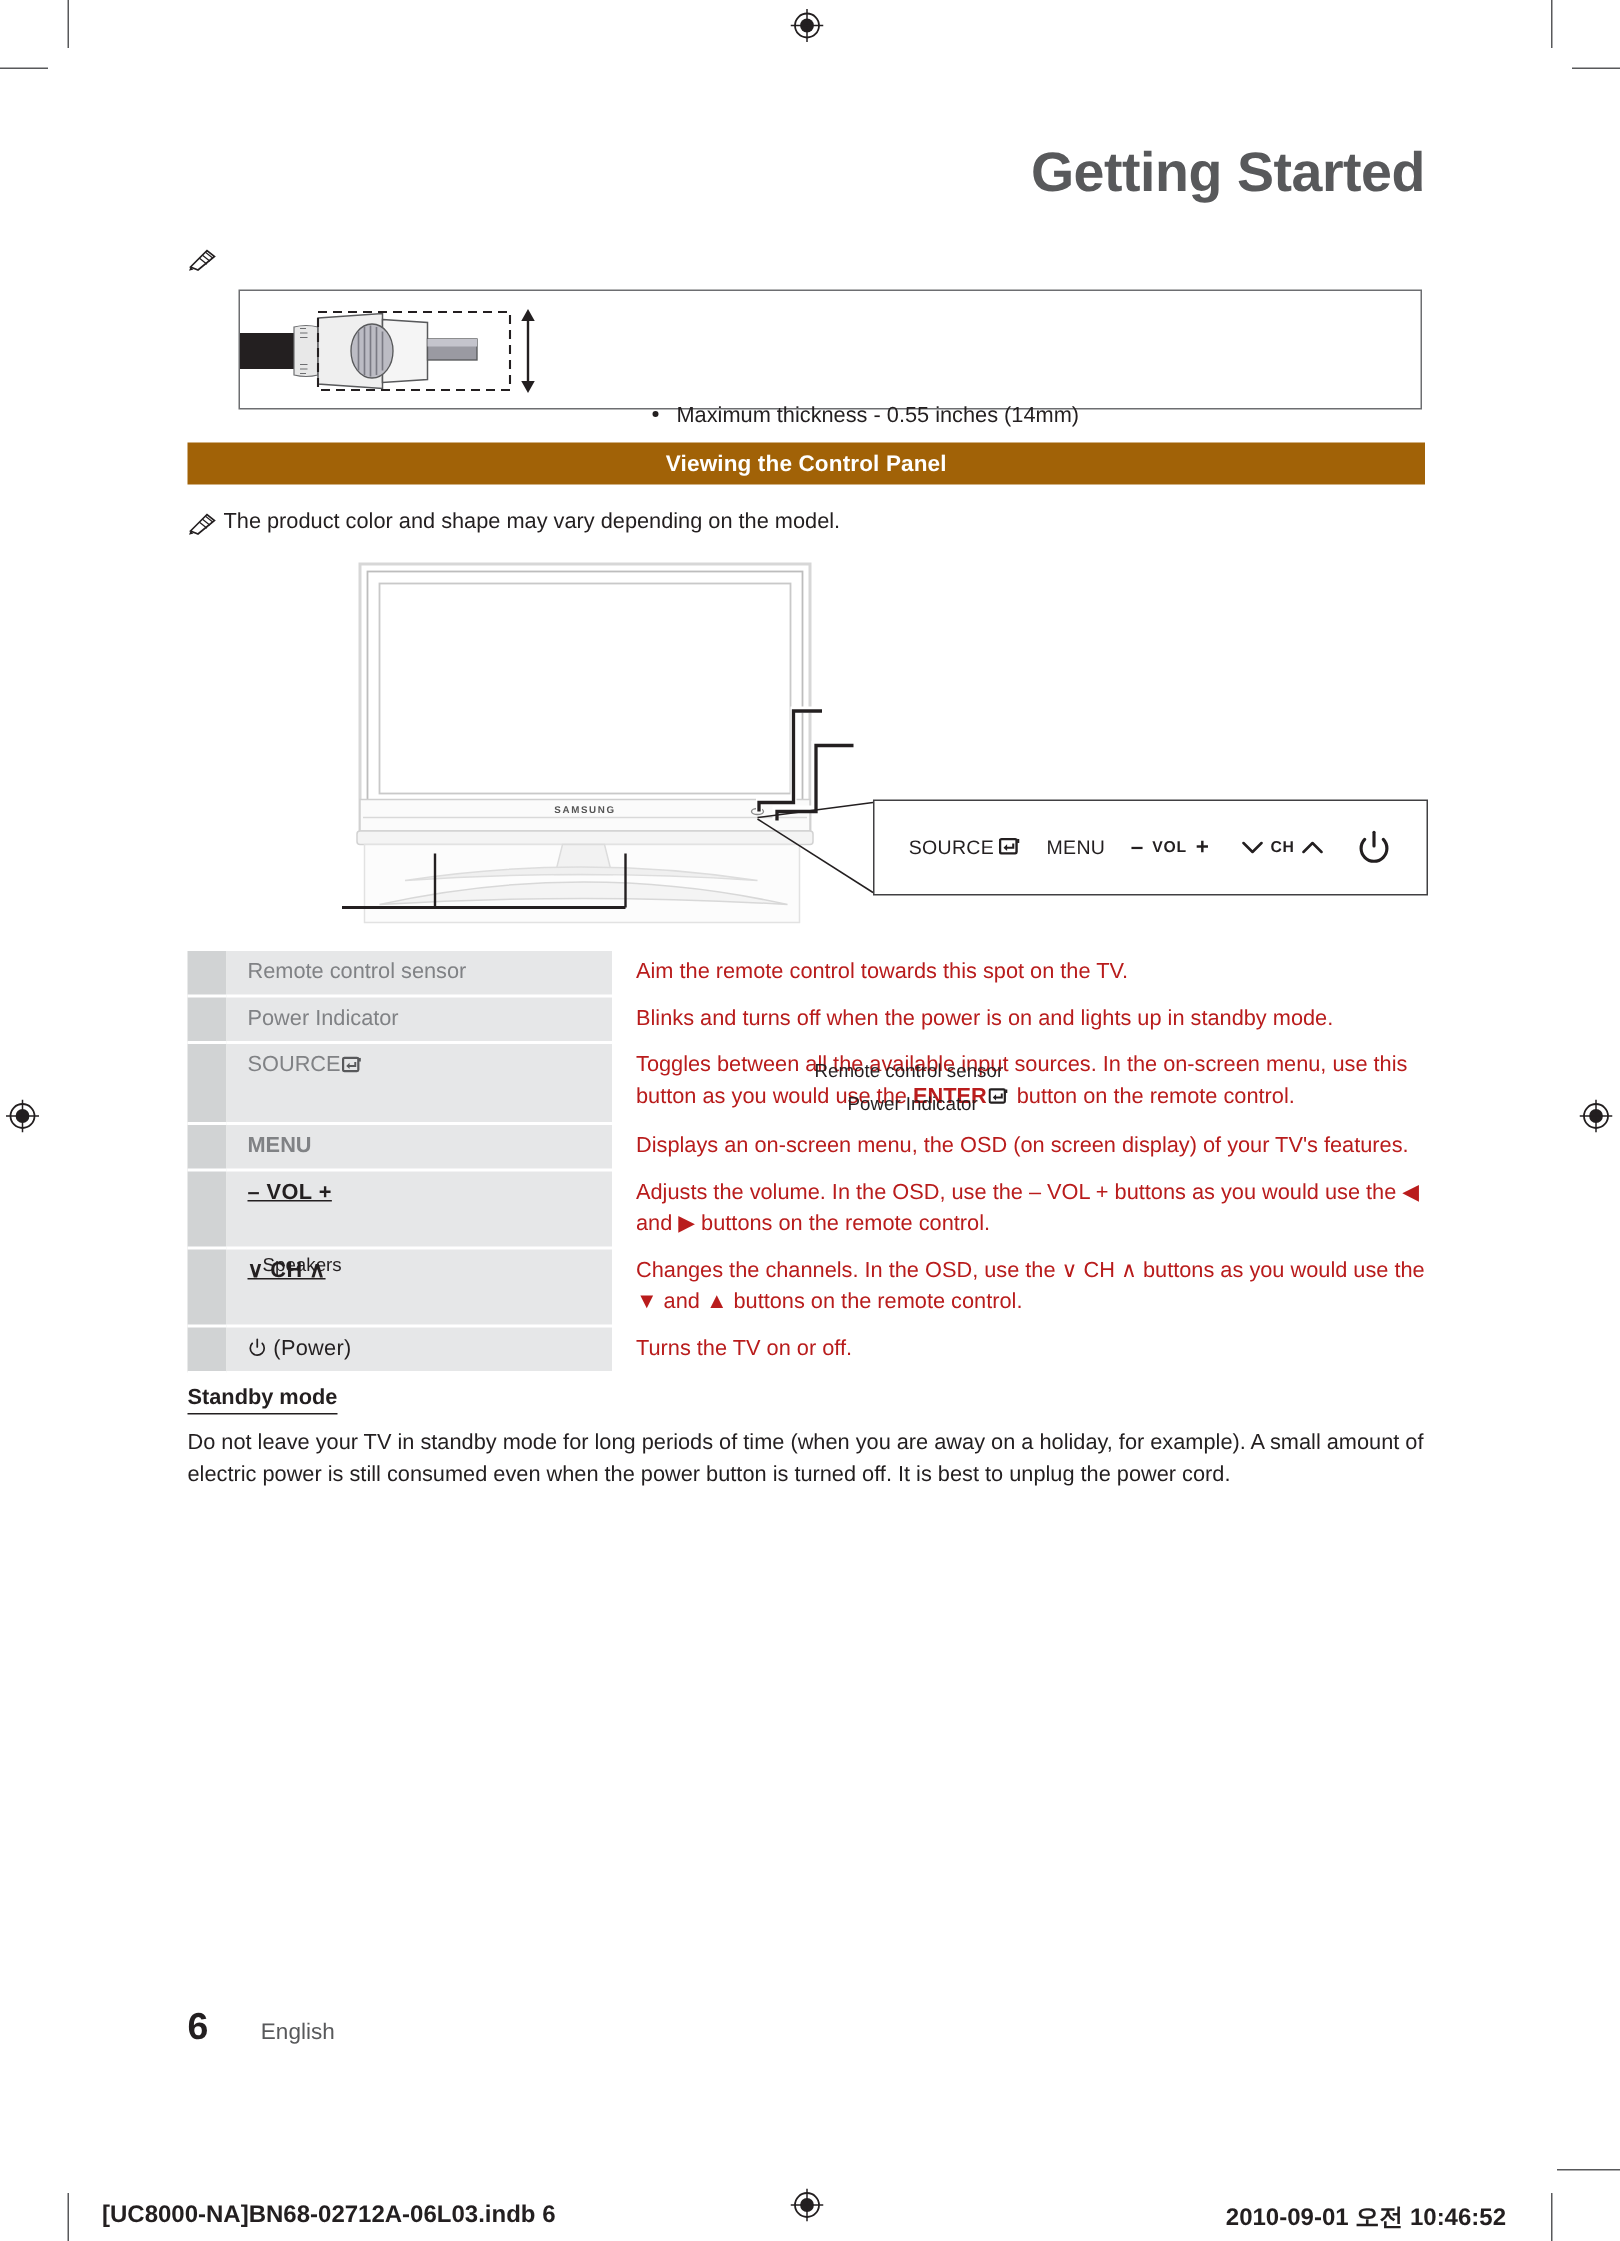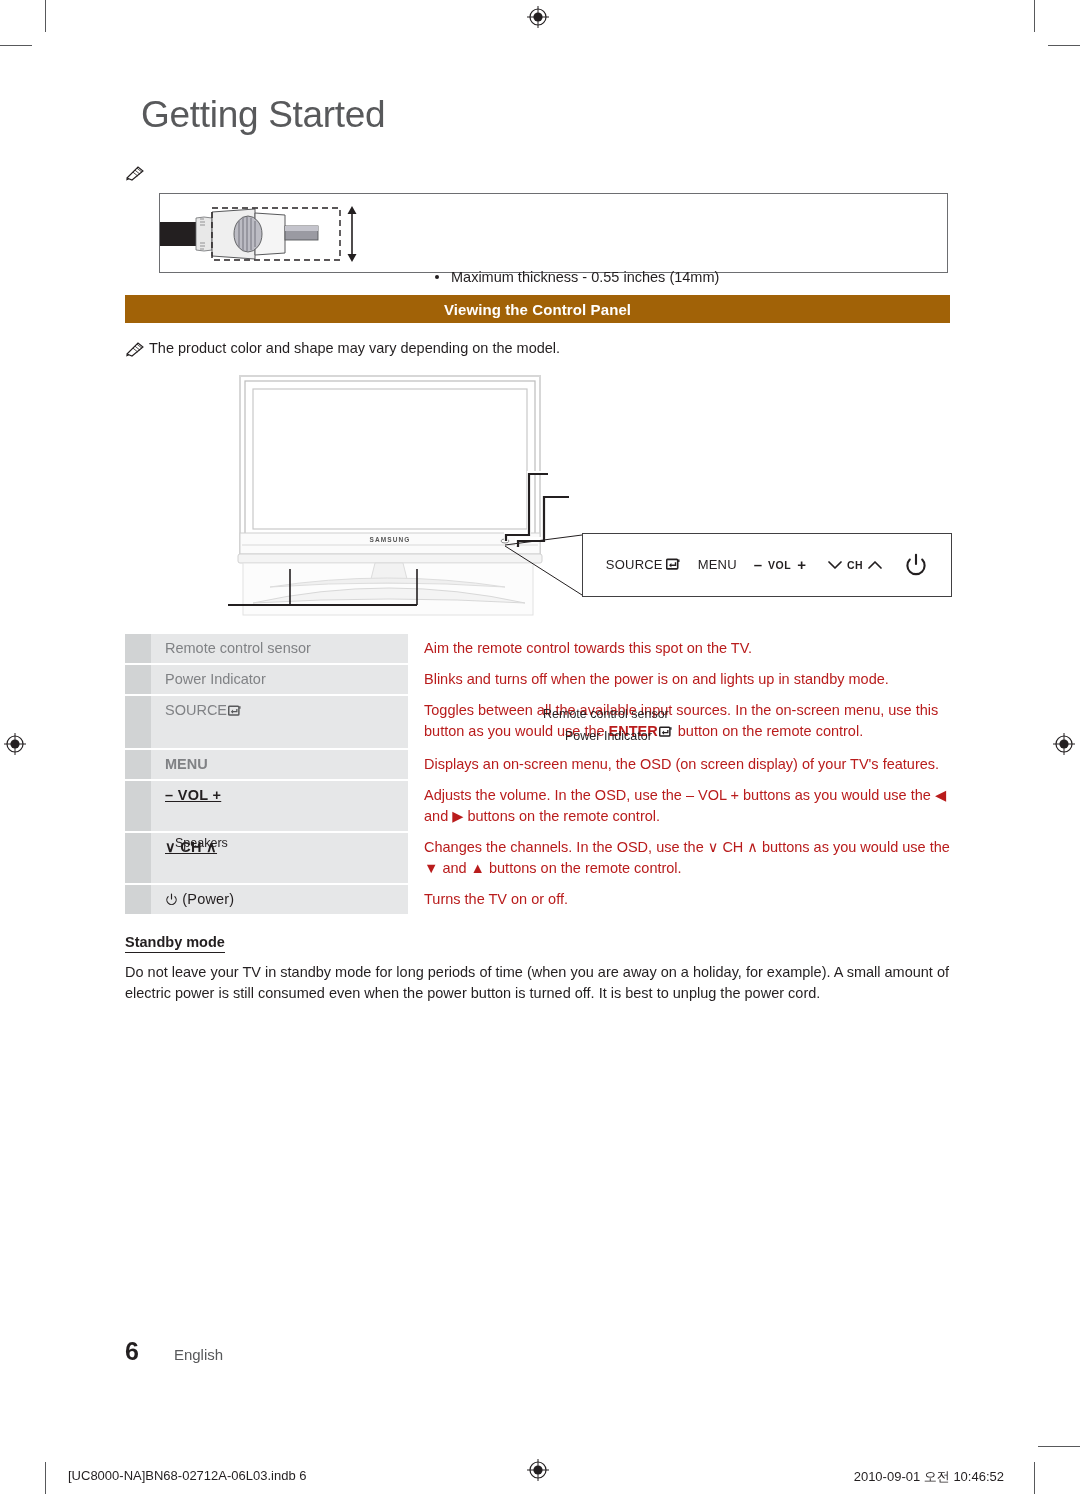--- a/index.html
+++ b/index.html
@@ -37,25 +37,26 @@
   .content {
     position: absolute;
     left: 125px;
     top: 96px;
     width: 825px;
   }
 
   
   .chapter-title {
     font-size: 37px;
-    font-weight: 400;
+    font-weight: 700;
     letter-spacing: -0.3px;
     color: #58595b;
     line-height: 1;
     margin: 0 0 30px 16px;
+    text-align: right;
   }
 
   
   .note-line {
     display: flex;
     align-items: flex-start;
     font-size: 14.5px;
     line-height: 1.35;
     color: #231f20;
     margin-left: 0px;
@@ -201,21 +202,21 @@
     line-height: 1.45;
     color: #b91c1c;
   }
   .spec-table tr { border-bottom: 2px solid #ffffff; }
   .lbl-cell.gray { color: #808285; }
   .lbl-cell.boldblack { font-weight: bold; color: #231f20; letter-spacing: 0.3px; text-decoration: underline; }
   .lbl-cell.pwr { letter-spacing: 0.2px; }
 
   
   .standby-head {
-    margin-top: 18px;
+    margin-top: 8px;
     font-size: 14.5px;
     font-weight: bold;
     display: inline-block;
     border-bottom: 1.5px solid #231f20;
     padding-bottom: 2px;
     color: #231f20;
   }
   .standby-body {
     margin-top: 9px;
     font-size: 14.5px;
@@ -239,23 +240,24 @@
   }
   .folio-lang {
     margin-left: 35px;
     font-size: 15px;
     color: #58595b;
   }
 
   .run-foot {
     position: absolute;
     top: 1468px;
-    font-size: 13px;
+    font-size: 16px;
     color: #231f20;
     white-space: nowrap;
+    font-weight: bold;
   }
   .run-foot.left { left: 68px; }
   .run-foot.right { right: 76px; }
 
   .foot-rule {
     position: absolute;
     right: 0px;
     top: 1446px;
     width: 42px;
     height: 1px;

